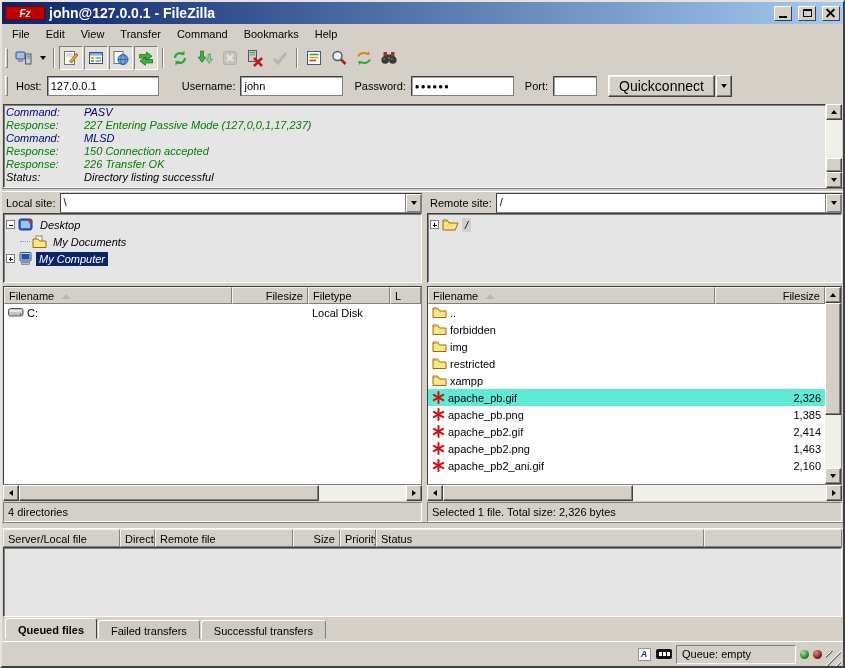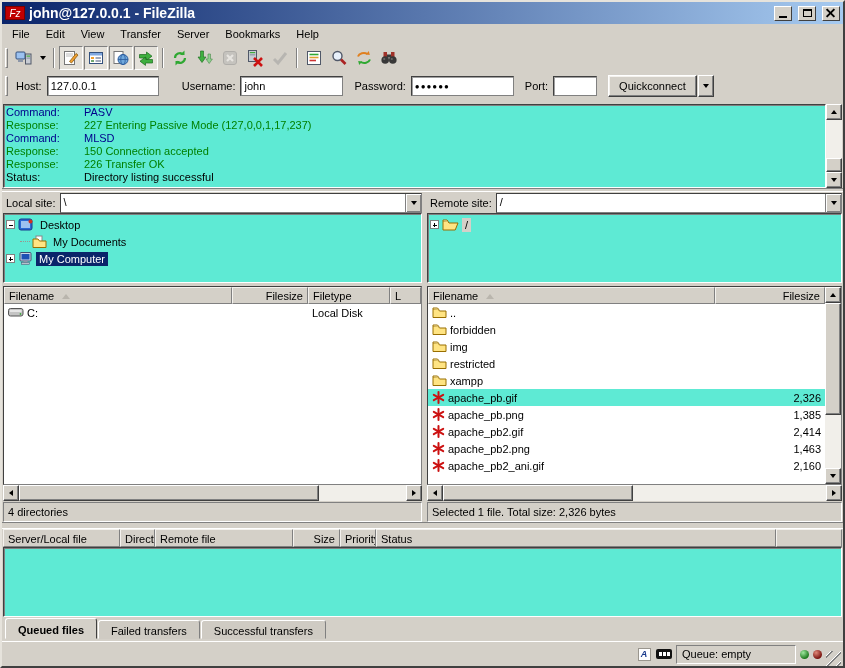--- a/index.html
+++ b/index.html
@@ -11,21 +11,21 @@
     border:2px solid; border-color:#E6E3DC #404040 #404040 #E6E3DC;
     display:flex; flex-direction:column; overflow:hidden;
   }
 
   
   .titlebar {
     height:22px; background:linear-gradient(to right,#0A246A,#A6CAF0);
     display:flex; align-items:center; padding:0 3px; gap:4px; flex:0 0 auto;
   }
   .fz-icon {
-    width:20px; height:14px; background:#C00000; color:#fff; font-weight:normal;
+    width:40px; height:14px; background:#C00000; color:#fff; font-weight:bold;
     font-size:10px; font-style:italic; display:flex; align-items:center; justify-content:center;
     border:1px solid #7a0000;
   }
   .title-text { color:#fff; font-weight:bold; font-size:14px; flex:1; white-space:nowrap; overflow:hidden; }
   .winbtn {
     width:18px; height:15px; background:#D4D0C8; border:1px solid;
     border-color:#fff #404040 #404040 #fff; margin-left:2px;
     display:flex; align-items:center; justify-content:center; position:relative;
   }
   .glyph-min { width:8px; height:2px; background:#000; margin-top:8px; }
@@ -55,30 +55,30 @@
   .quickbar { height:30px; display:flex; align-items:center; padding-left:2px; gap:5px; flex:0 0 auto; }
   .qc-label { white-space:nowrap; }
   .tb-input {
     height:20px; border:1px solid #808080; border-top-color:#404040; border-left-color:#404040;
     box-shadow:inset 1px 1px 0 #a0a0a0; background:#fff; font-family:"Liberation Sans",sans-serif;
     font-size:11px; padding:0 3px;
   }
   .qc-btn {
     height:22px; background:#D4D0C8; border:1px solid; border-color:#fff #404040 #404040 #fff;
     box-shadow:inset -1px -1px 0 #808080, inset 1px 1px 0 #F4F2EE;
-    font-family:"Liberation Sans",sans-serif; font-size:11px; padding:0 10px;
+    font-family:"Liberation Sans",sans-serif; font-size:14px; padding:0 10px;
   }
   .qc-drop { width:16px; height:22px; background:#D4D0C8; border:1px solid; border-color:#fff #404040 #404040 #fff;
     box-shadow:inset -1px -1px 0 #808080; display:flex; align-items:center; justify-content:center; }
 
   .hsash { height:3px; flex:0 0 auto; }
   .hsash.groove { border-top:1px solid #808080; border-bottom:1px solid #fff; height:4px; }
 
   
-  .sunken { border:1px solid; border-color:#404040 #fff #fff #404040; box-shadow:inset 1px 1px 0 #808080; background:#5eead4; }
+  .sunken { border:1px solid; border-color:#404040 #fff #fff #404040; box-shadow:inset 1px 1px 0 #808080; background:#e5e5e5;font-style:italic; }
 
   
   .log-wrap { height:84px; margin:0 1px; display:flex; flex:0 0 auto; }
   .log-body { flex:1; overflow:hidden; padding:1px 0 0 2px; }
   .log-line { display:flex; height:13px; line-height:13px; white-space:nowrap; }
   .log-label { width:78px; flex:0 0 auto; }
   .c-command { color:#00008B; }
   .c-response { color:#008000; }
   .c-status { color:#000; }
 
@@ -185,21 +185,21 @@
     <div class="winbtn">
         <div class="glyph-close"></div>
       </div>
   </div>
 
   <div class="menubar">
     <div class="menu-item">File</div>
     <div class="menu-item">Edit</div>
     <div class="menu-item">View</div>
     <div class="menu-item">Transfer</div>
-    <div class="menu-item">Server</div>
+    <div class="menu-item">Command</div>
     <div class="menu-item">Bookmarks</div>
     <div class="menu-item">Help</div>
   </div>
 
   <div class="toolbar">
     <div class="tb-grip"></div>
     <div class="tb-btn">
       <svg width="18" height="18">
           <rect x="1" y="3" width="9" height="7" rx="1" fill="#9CC2F0" stroke="#33517E"></rect>
           <rect x="3" y="11" width="5" height="2" fill="#8C96A8"></rect>
@@ -705,21 +705,21 @@
       </div>
     <div class="lv-col" style="width:138px">
         <span>Remote file</span>
       </div>
     <div class="lv-col right" style="width:47px">
         <span>Size</span>
       </div>
     <div class="lv-col" style="width:36px">
         <span>Priority</span>
       </div>
-    <div class="lv-col" style="width:400px">
+    <div class="lv-col" style="width:328px">
         <span>Status</span>
       </div>
     <div class="lv-col" style="flex:1"></div>
   </div>
   <div class="queue-body sunken"></div>
 
   <div class="tabs">
     <div class="tab active">
         <span>Queued files</span>
       </div>

